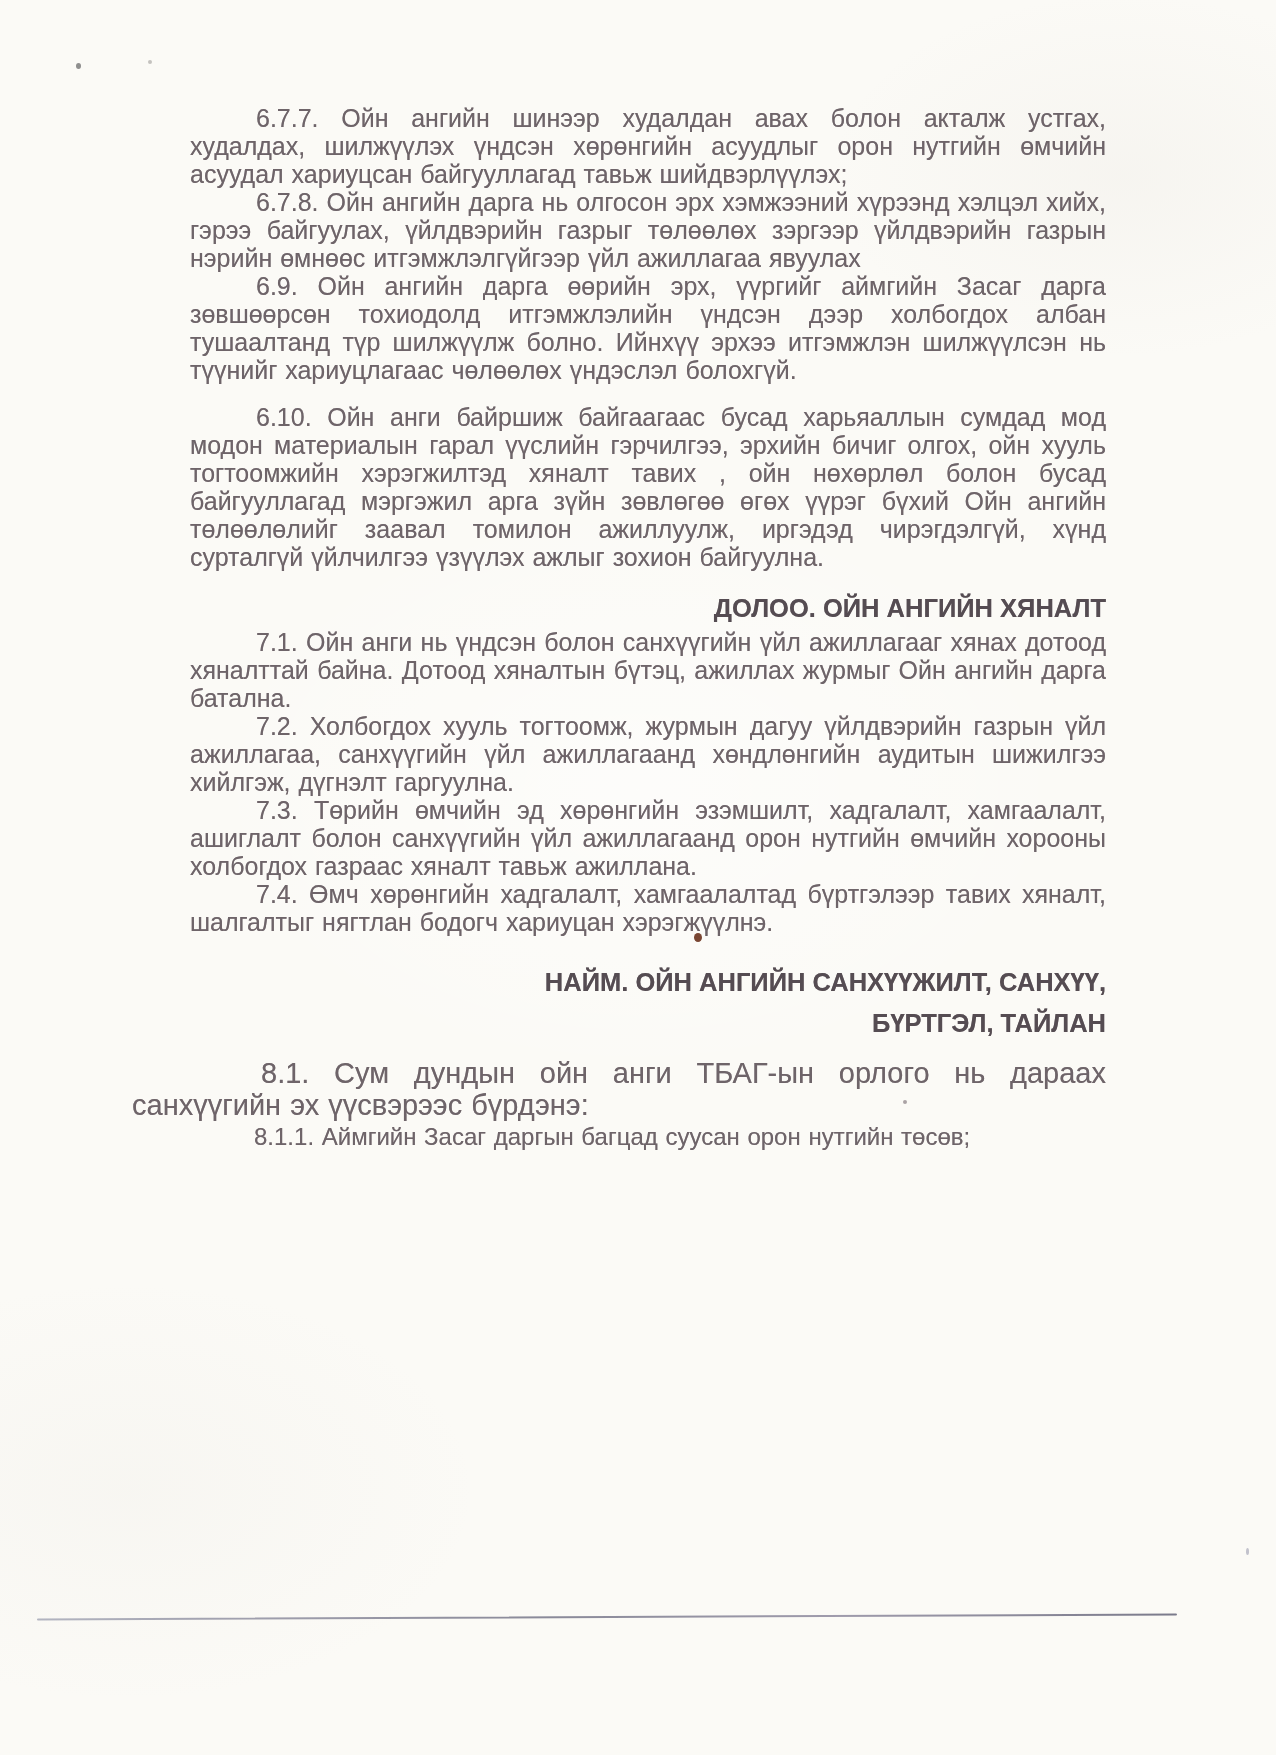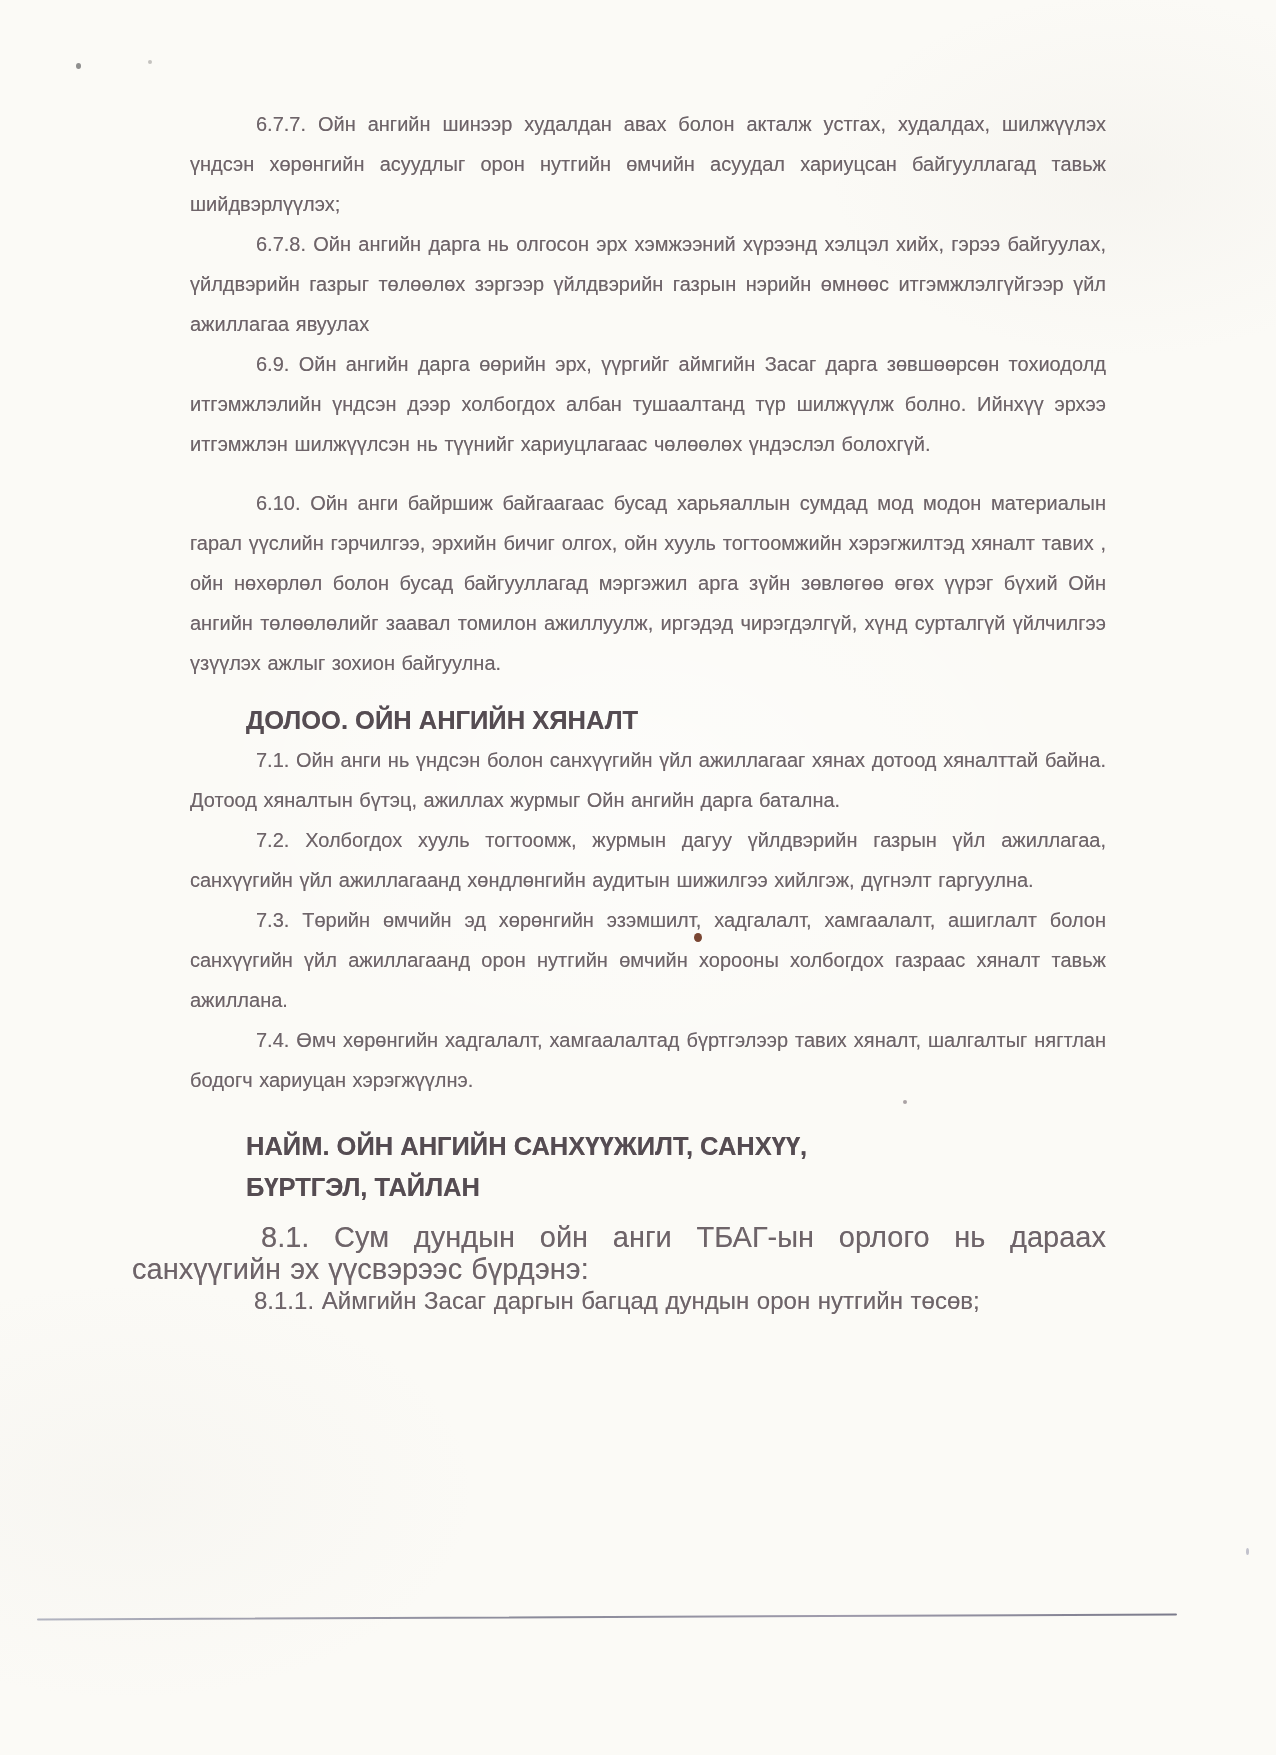--- a/index.html
+++ b/index.html
@@ -17,36 +17,36 @@
   }
 
   .page-content {
     position: absolute;
     left: 190px;
     top: 104px;
     width: 916px;
   }
 
   .para {
-    font-size: 20px;
-    line-height: 40px;
+    font-size: 25px;
+    line-height: 28px;
     color: #6e6469;
     text-align: justify;
     text-align-last: left;
     text-indent: 66px;
     margin: 0;
     text-shadow: 0 0 0.5px rgba(110,100,105,0.55);
     word-spacing: 1px;
   }
 
   .para.gap-top { margin-top: 19px; }
 
   .heading-wrap {
     padding-left: 56px;           
-    text-align: left;
+    text-align: right;
   }
   .heading {
     font-size: 25.5px;
     line-height: 40px;
     font-weight: bold;
     color: #554c52;
     text-shadow: 0 0 0.5px rgba(85,76,82,0.6);
     margin: 0;
   }
   .heading-doloo { margin-top: 17px; }
@@ -116,21 +116,21 @@
 
   <p class="para">7.4. Өмч хөрөнгийн хадгалалт, хамгаалалтад бүртгэлээр тавих хяналт, шалгалтыг  нягтлан бодогч хариуцан хэрэгжүүлнэ.</p>
 
   <div class="heading-wrap heading-naim">
     <p class="heading">НАЙМ. ОЙН АНГИЙН САНХҮҮЖИЛТ, САНХҮҮ,</p>
     <p class="heading heading-line2">БҮРТГЭЛ, ТАЙЛАН</p>
   </div>
 
   <p class="para para-81">8.1.   Сум дундын ойн анги ТБАГ-ын орлого нь дараах санхүүгийн эх үүсвэрээс бүрдэнэ:</p>
 
-  <p class="para para-811">8.1.1. Аймгийн Засаг даргын багцад дундын  орон нутгийн төсөв;</p>
+  <p class="para para-811">8.1.1. Аймгийн Засаг даргын багцад суусан  орон нутгийн төсөв;</p>
 
 </div>
 
 <div class="bottom-rule"></div>
 
 <span class="speck speck-1"></span>
 <span class="speck speck-2"></span>
 <span class="speck speck-3"></span>
 <span class="speck speck-4"></span>
 <span class="speck speck-5"></span>

